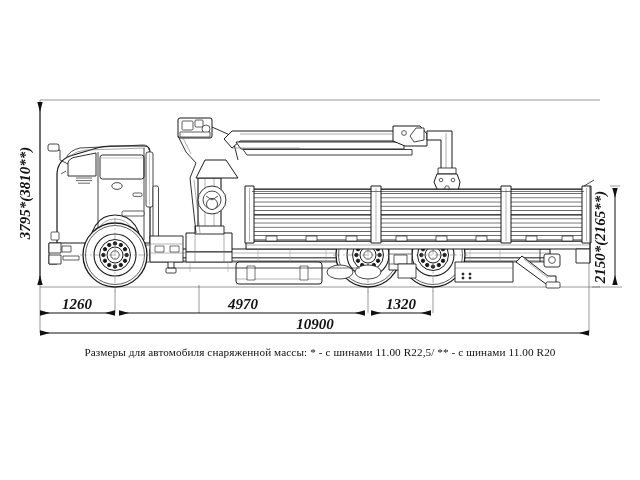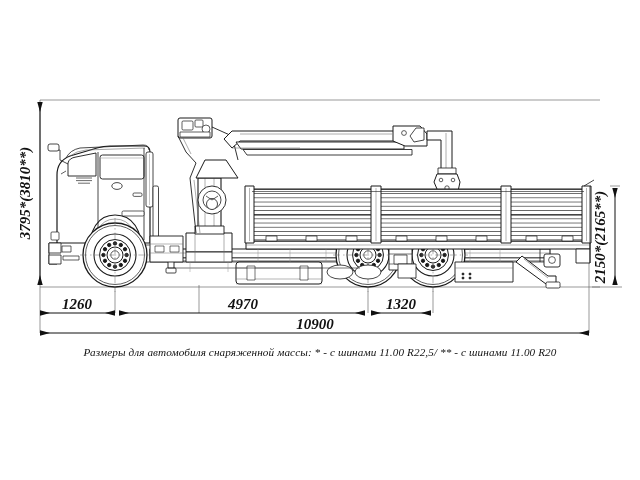--- a/index.html
+++ b/index.html
@@ -27,21 +27,20 @@
   }
   .caption{
     position:absolute;
     left:0;top:346px;width:640px;
     text-align:center;
     font-family:"Liberation Serif",serif;
     font-size:11.2px;
     color:#111;
     letter-spacing:0.1px;
     white-space:nowrap;
-    font-style:italic;
   }
 </style>
 </head>
 <body>
 
 <div id="stage">
 
   <svg class="draw" viewBox="0 0 640 480">
     <defs>
       <marker id="arrIn" markerWidth="10" markerHeight="8" refX="9" refY="4" orient="auto" markerUnits="userSpaceOnUse">

